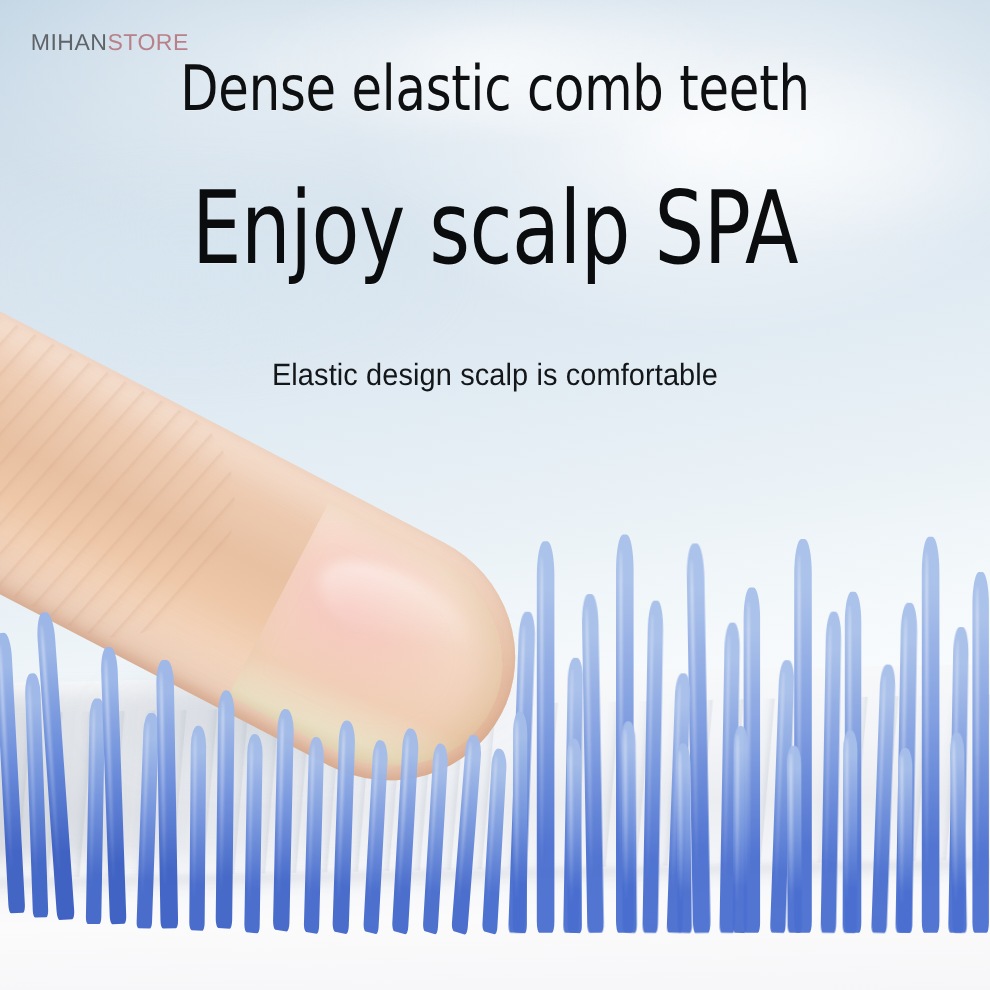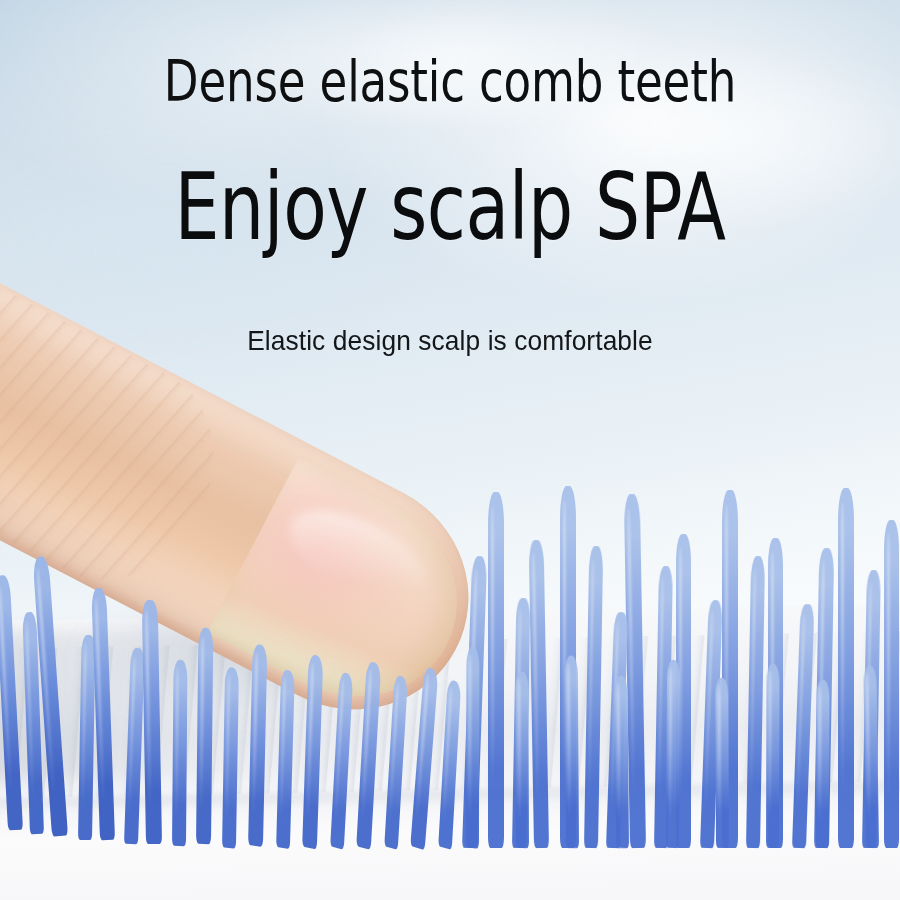--- a/index.html
+++ b/index.html
@@ -238,20 +238,21 @@
 
   <div class="fingerShadow"></div>
   <div class="finger">
     <div class="fingerBody"></div>
     <div class="knuckle"></div>
     <div class="nail"></div>
     <div class="nailGloss"></div>
     <div class="fingerEdge"></div>
   </div>
 
+  <div class="logo"><span class="a">MIHAN</span><span class="b">STORE</span></div>
 
   <div class="txtwrap">
     <div class="h1">Dense elastic comb teeth</div>
     <div class="h2">Enjoy scalp SPA</div>
     <div class="h3">Elastic design scalp is comfortable</div>
   </div>
 
 </div>
 
 </body></html>

